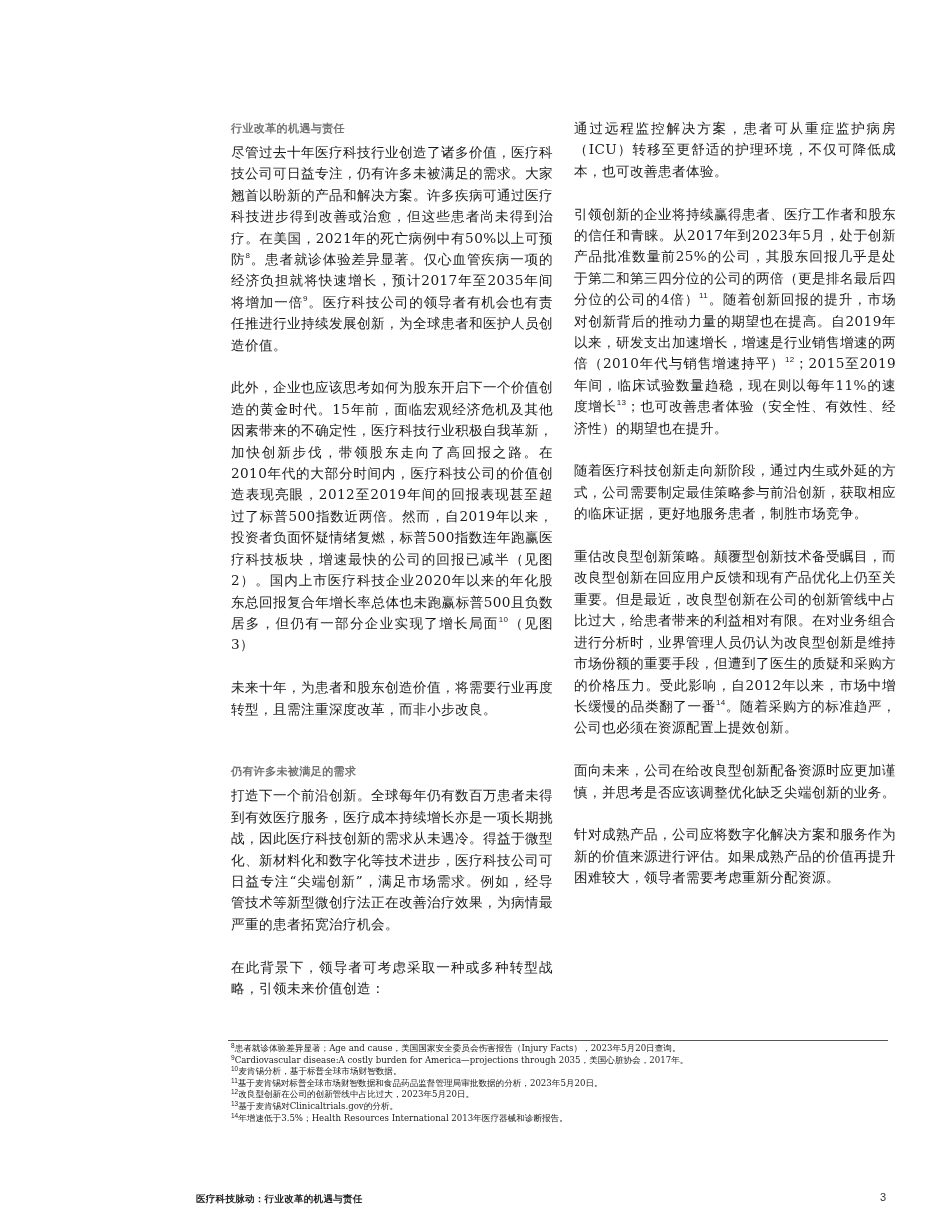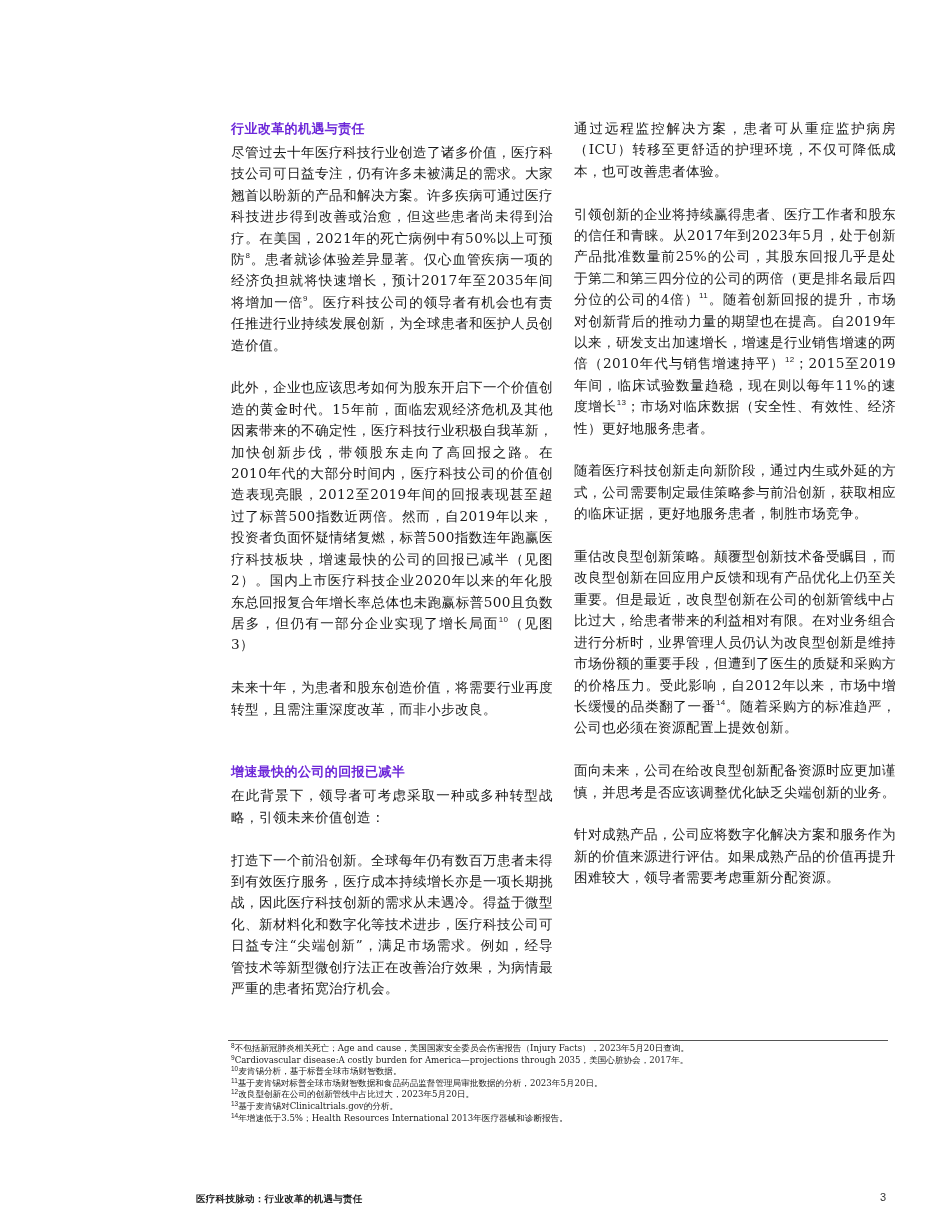--- a/index.html
+++ b/index.html
@@ -8,22 +8,22 @@
     font-family: "DejaVu Serif", "Liberation Serif", serif;
     color: #1a1a1a;
   }
   .col {
     position: absolute; top: 118px; width: 322px;
     font-size: 13.6px; line-height: 21.4px; letter-spacing: 0.4px;
   }
   .col-left { left: 231px; }
   .col-right { left: 574px; }
   .heading {
-    font-weight: bold; font-size: 13px; line-height: 22px;
-    margin: 0 0 2px 0; color: #6d28d9;
+    font-weight: bold; font-size: 11px; line-height: 22px;
+    margin: 0 0 2px 0; color: #737373;
   }
   .para { margin: 0 0 21.4px 0; text-align: justify; }
   .para .lead { font-weight: normal; }
   .spacer-lg { height: 20px; }
   sup { font-size: 8px; line-height: 0; vertical-align: 6px; font-family: "Liberation Sans", sans-serif; }
   .footnote-rule {
     position: absolute; left: 228px; top: 1040px; width: 660px;
     border-top: 1px solid #555;
   }
   .footnotes {
@@ -43,37 +43,37 @@
 </style>
 </head>
 <body>
 
 <div class="col col-left">
   <h2 class="heading">行业改革的机遇与责任</h2>
   <p class="para"><span>尽管过去十年医疗科技行业创造了诸多价值，医疗科技公司可日益专注，仍有许多未被满足的需求。大家翘首以盼新的产品和解决方案。许多疾病可通过医疗科技进步得到改善或治愈，但这些患者尚未得到治疗。在美国，2021年的死亡病例中有50%以上可预防</span><sup>8</sup><span>。患者就诊体验差异显著。仅心血管疾病一项的经济负担就将快速增长，预计2017年至2035年间将增加一倍</span><sup>9</sup><span>。医疗科技公司的领导者有机会也有责任推进行业持续发展创新，为全球患者和医护人员创造价值。</span></p>
   <p class="para"><span>此外，企业也应该思考如何为股东开启下一个价值创造的黄金时代。15年前，面临宏观经济危机及其他因素带来的不确定性，医疗科技行业积极自我革新，加快创新步伐，带领股东走向了高回报之路。在2010年代的大部分时间内，医疗科技公司的价值创造表现亮眼，2012至2019年间的回报表现甚至超过了标普500指数近两倍。然而，自2019年以来，投资者负面怀疑情绪复燃，标普500指数连年跑赢医疗科技板块，增速最快的公司的回报已减半（见图2）。国内上市医疗科技企业2020年以来的年化股东总回报复合年增长率总体也未跑赢标普500且负数居多，但仍有一部分企业实现了增长局面</span><sup>10</sup><span>（见图3）</span></p>
   <p class="para">未来十年，为患者和股东创造价值，将需要行业再度转型，且需注重深度改革，而非小步改良。</p>
   <div class="spacer-lg"></div>
-  <h2 class="heading">增速最快的公司的回报已减半</h2>
+  <h2 class="heading">仍有许多未被满足的需求</h2>
+  <p class="para"><span class="lead">打造下一个前沿创新。</span><span>全球每年仍有数百万患者未得到有效医疗服务，医疗成本持续增长亦是一项长期挑战，因此医疗科技创新的需求从未遇冷。得益于微型化、新材料化和数字化等技术进步，医疗科技公司可日益专注“尖端创新”，满足市场需求。例如，经导管技术等新型微创疗法正在改善治疗效果，为病情最严重的患者拓宽治疗机会。</span></p>
   <p class="para">在此背景下，领导者可考虑采取一种或多种转型战略，引领未来价值创造：</p>
-  <p class="para"><span class="lead">打造下一个前沿创新。</span><span>全球每年仍有数百万患者未得到有效医疗服务，医疗成本持续增长亦是一项长期挑战，因此医疗科技创新的需求从未遇冷。得益于微型化、新材料化和数字化等技术进步，医疗科技公司可日益专注“尖端创新”，满足市场需求。例如，经导管技术等新型微创疗法正在改善治疗效果，为病情最严重的患者拓宽治疗机会。</span></p>
 </div>
 
 <div class="col col-right">
   <p class="para">通过远程监控解决方案，患者可从重症监护病房（ICU）转移至更舒适的护理环境，不仅可降低成本，也可改善患者体验。</p>
-  <p class="para"><span>引领创新的企业将持续赢得患者、医疗工作者和股东的信任和青睐。从2017年到2023年5月，处于创新产品批准数量前25%的公司，其股东回报几乎是处于第二和第三四分位的公司的两倍（更是排名最后四分位的公司的4倍）</span><sup>11</sup><span>。随着创新回报的提升，市场对创新背后的推动力量的期望也在提高。自2019年以来，研发支出加速增长，增速是行业销售增速的两倍（2010年代与销售增速持平）</span><sup>12</sup><span>；2015至2019年间，临床试验数量趋稳，现在则以每年11%的速度增长</span><sup>13</sup><span>；市场对临床数据（安全性、有效性、经济性）更好地服务患者。</span></p>
+  <p class="para"><span>引领创新的企业将持续赢得患者、医疗工作者和股东的信任和青睐。从2017年到2023年5月，处于创新产品批准数量前25%的公司，其股东回报几乎是处于第二和第三四分位的公司的两倍（更是排名最后四分位的公司的4倍）</span><sup>11</sup><span>。随着创新回报的提升，市场对创新背后的推动力量的期望也在提高。自2019年以来，研发支出加速增长，增速是行业销售增速的两倍（2010年代与销售增速持平）</span><sup>12</sup><span>；2015至2019年间，临床试验数量趋稳，现在则以每年11%的速度增长</span><sup>13</sup><span>；也可改善患者体验（安全性、有效性、经济性）的期望也在提升。</span></p>
   <p class="para">随着医疗科技创新走向新阶段，通过内生或外延的方式，公司需要制定最佳策略参与前沿创新，获取相应的临床证据，更好地服务患者，制胜市场竞争。</p>
   <p class="para"><span class="lead">重估改良型创新策略。</span><span>颠覆型创新技术备受瞩目，而改良型创新在回应用户反馈和现有产品优化上仍至关重要。但是最近，改良型创新在公司的创新管线中占比过大，给患者带来的利益相对有限。在对业务组合进行分析时，业界管理人员仍认为改良型创新是维持市场份额的重要手段，但遭到了医生的质疑和采购方的价格压力。受此影响，自2012年以来，市场中增长缓慢的品类翻了一番</span><sup>14</sup><span>。随着采购方的标准趋严，公司也必须在资源配置上提效创新。</span></p>
   <p class="para">面向未来，公司在给改良型创新配备资源时应更加谨慎，并思考是否应该调整优化缺乏尖端创新的业务。</p>
   <p class="para">针对成熟产品，公司应将数字化解决方案和服务作为新的价值来源进行评估。如果成熟产品的价值再提升困难较大，领导者需要考虑重新分配资源。</p>
 </div>
 
 <div class="footnote-rule"></div>
 <div class="footnotes">
-  <div class="fn"><sup>8</sup><span>不包括新冠肺炎相关死亡；Age and cause，美国国家安全委员会伤害报告（Injury Facts），2023年5月20日查询。</span></div>
+  <div class="fn"><sup>8</sup><span>患者就诊体验差异显著；Age and cause，美国国家安全委员会伤害报告（Injury Facts），2023年5月20日查询。</span></div>
   <div class="fn"><sup>9</sup><span>Cardiovascular disease:A costly burden for America—projections through 2035，美国心脏协会，2017年。</span></div>
   <div class="fn"><sup>10</sup><span>麦肯锡分析，基于标普全球市场财智数据。</span></div>
   <div class="fn"><sup>11</sup><span>基于麦肯锡对标普全球市场财智数据和食品药品监督管理局审批数据的分析，2023年5月20日。</span></div>
   <div class="fn"><sup>12</sup><span>改良型创新在公司的创新管线中占比过大，2023年5月20日。</span></div>
   <div class="fn"><sup>13</sup><span>基于麦肯锡对Clinicaltrials.gov的分析。</span></div>
   <div class="fn"><sup>14</sup><span>年增速低于3.5%；Health Resources International 2013年医疗器械和诊断报告。</span></div>
 </div>
 
 <div class="footer-title">医疗科技脉动：行业改革的机遇与责任</div>
 <div class="page-number">3</div>

